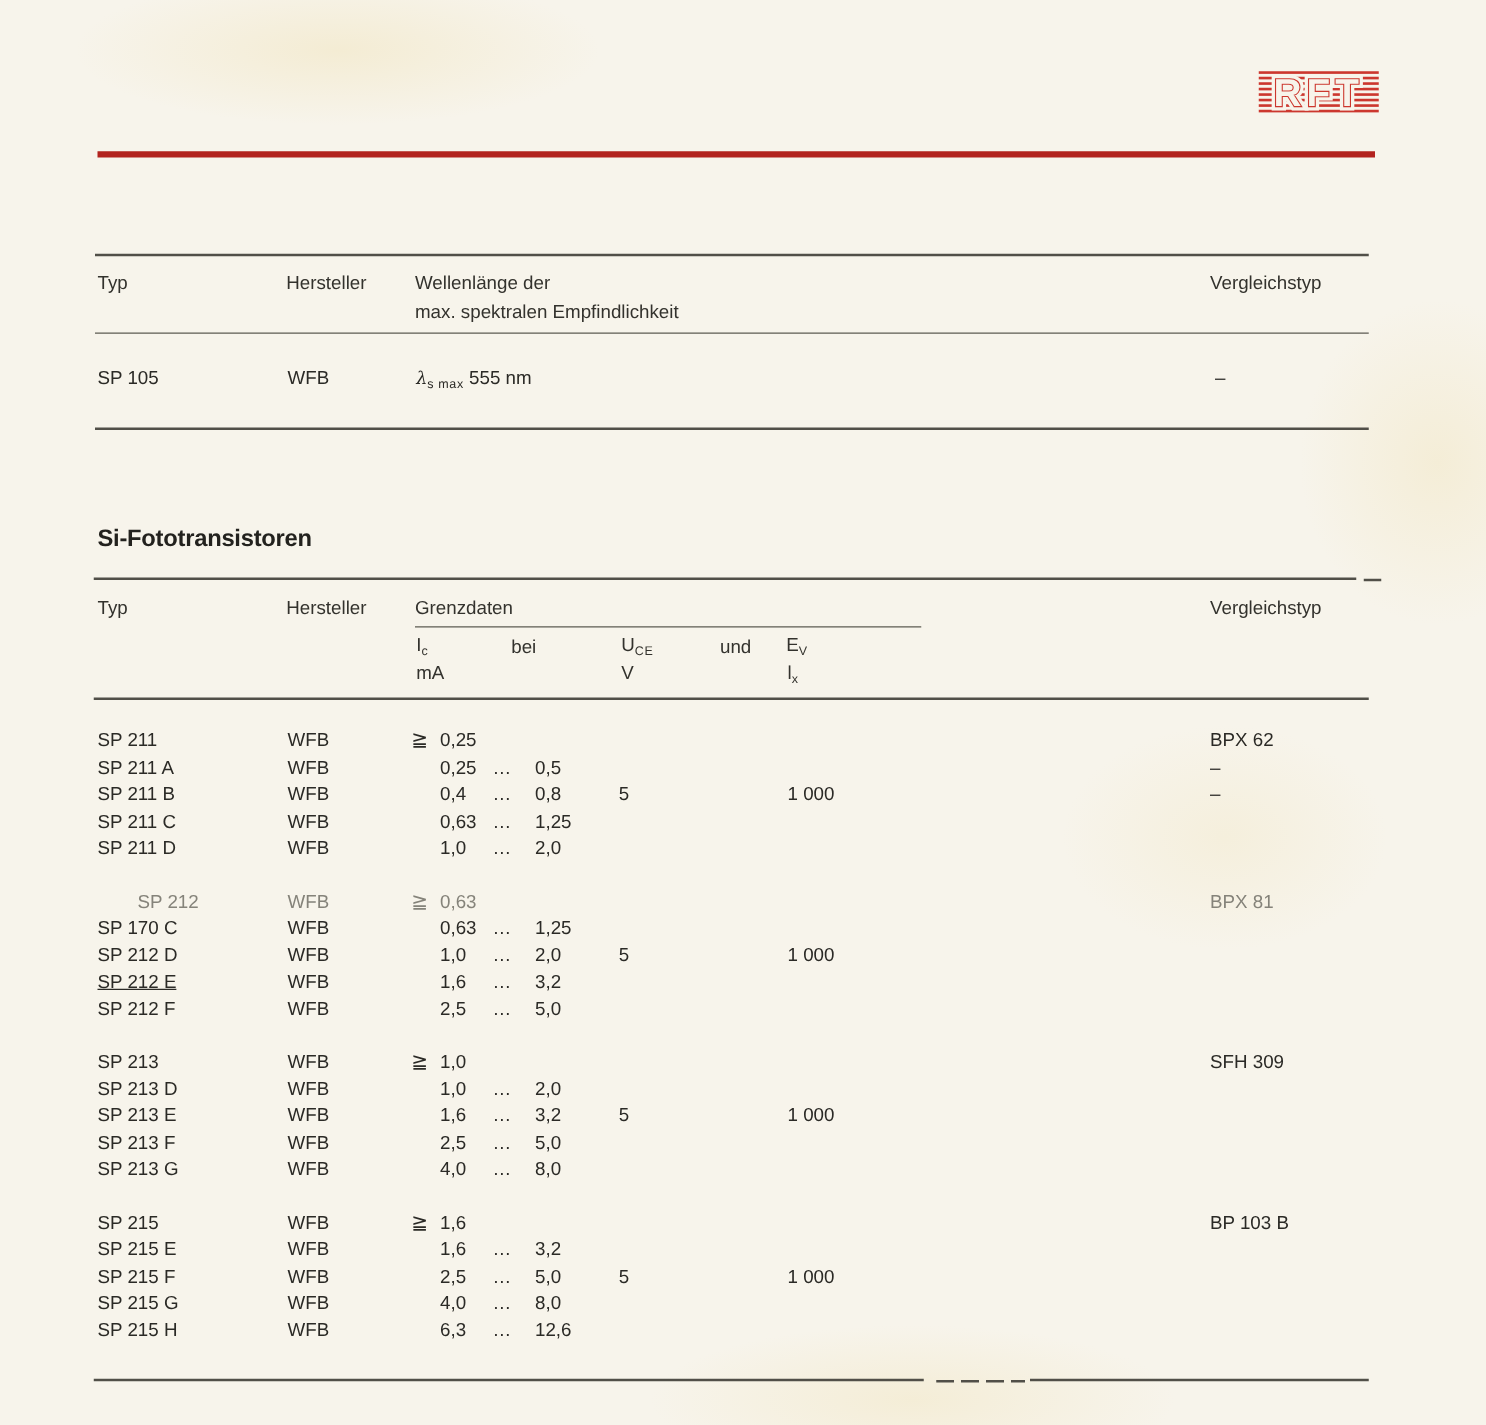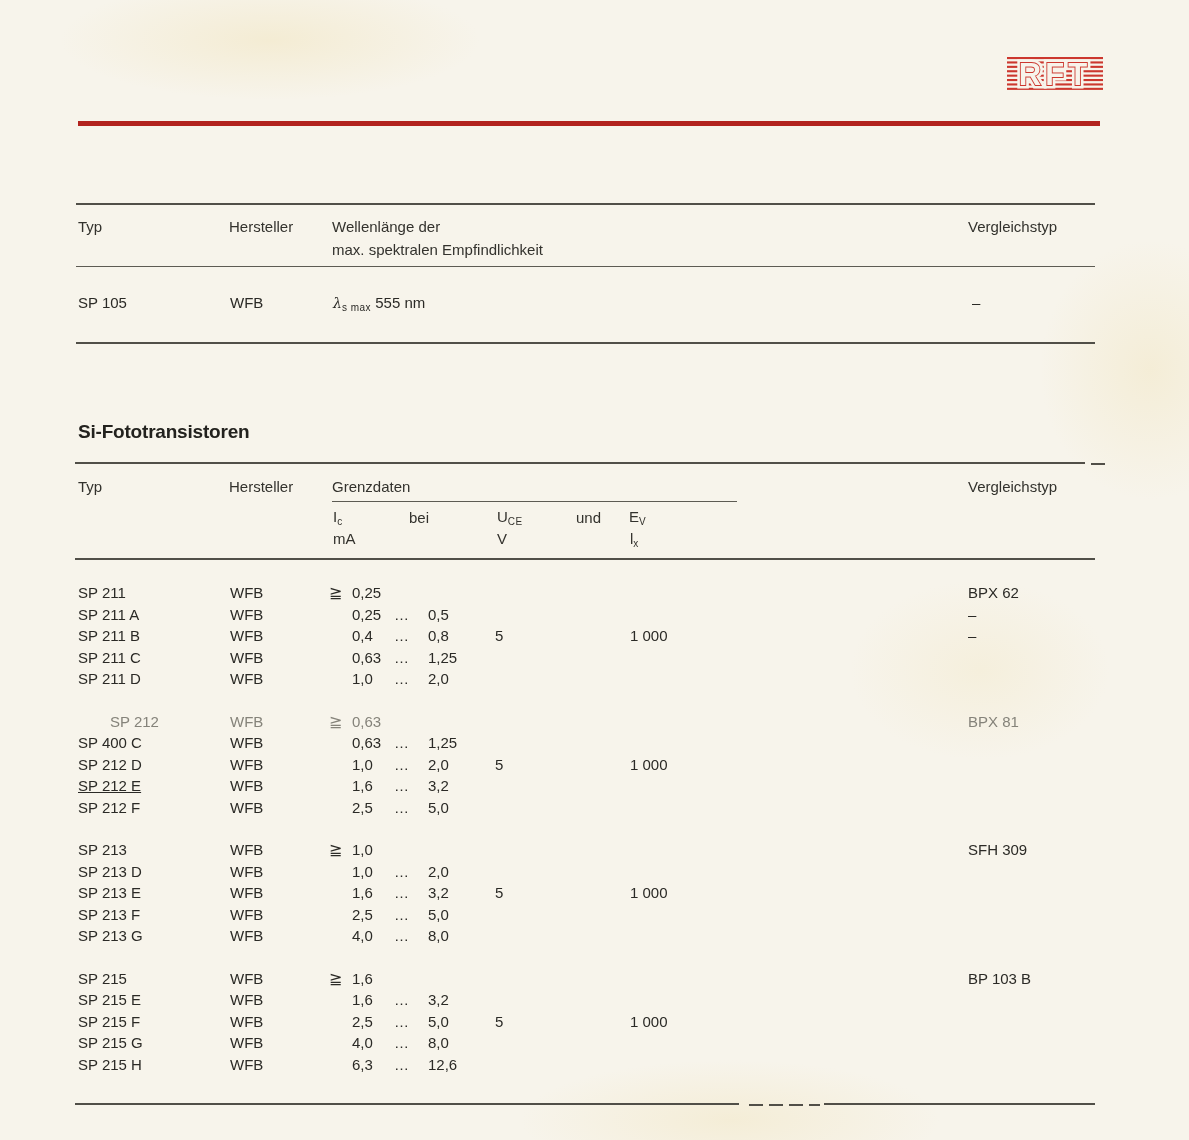--- a/index.html
+++ b/index.html
@@ -152,21 +152,21 @@
       </div>
       <div class="rowgroup">
         <div class="trow faded">
           <span class="cell limit" style="left: 329px;">≧</span>
           <span class="cell" style="left: 78px; margin-left: 32px;">SP 212</span>
           <span class="cell" style="left: 230px;">WFB</span>
           <span class="cell" style="left: 352px;">0,63</span>
           <span class="cell" style="left: 968px;">BPX 81</span>
         </div>
         <div class="trow">
-          <span class="cell" style="left: 78px;">SP 400 C</span>
+          <span class="cell" style="left: 78px;">SP 170 C</span>
           <span class="cell" style="left: 230px;">WFB</span>
           <span class="cell" style="left: 352px;">0,63</span>
           <span class="cell dots" style="left: 394px;">…</span>
           <span class="cell" style="left: 428px;">1,25</span>
         </div>
         <div class="trow">
           <span class="cell" style="left: 78px;">SP 212 D</span>
           <span class="cell" style="left: 230px;">WFB</span>
           <span class="cell" style="left: 352px;">1,0</span>
           <span class="cell dots" style="left: 394px;">…</span>

